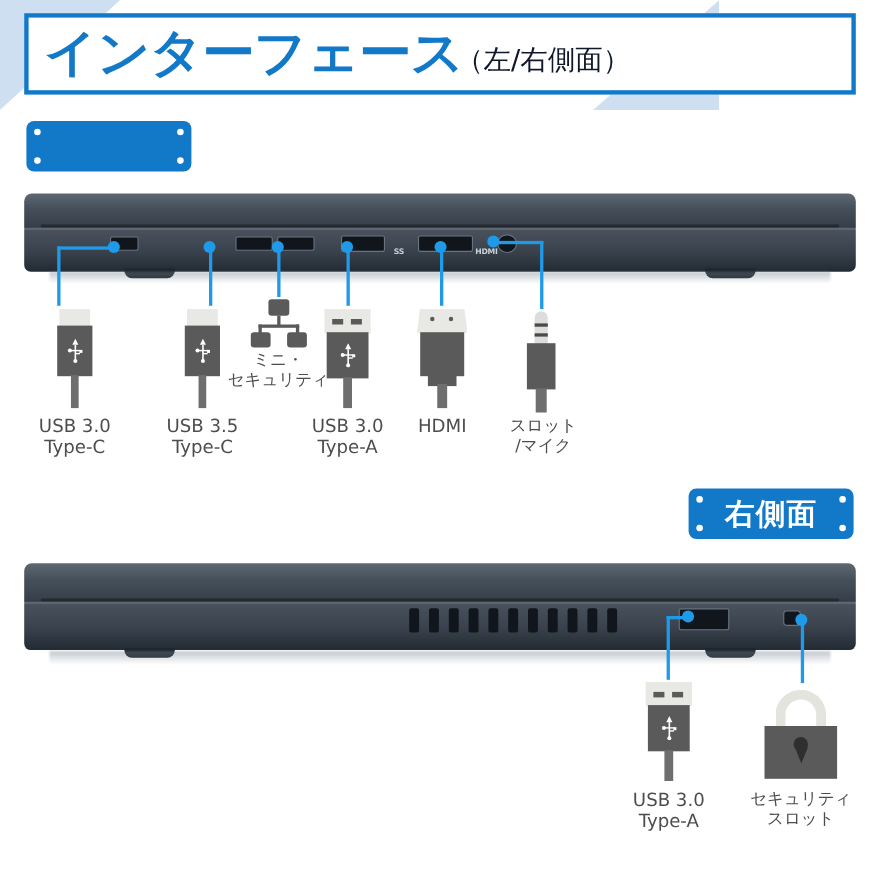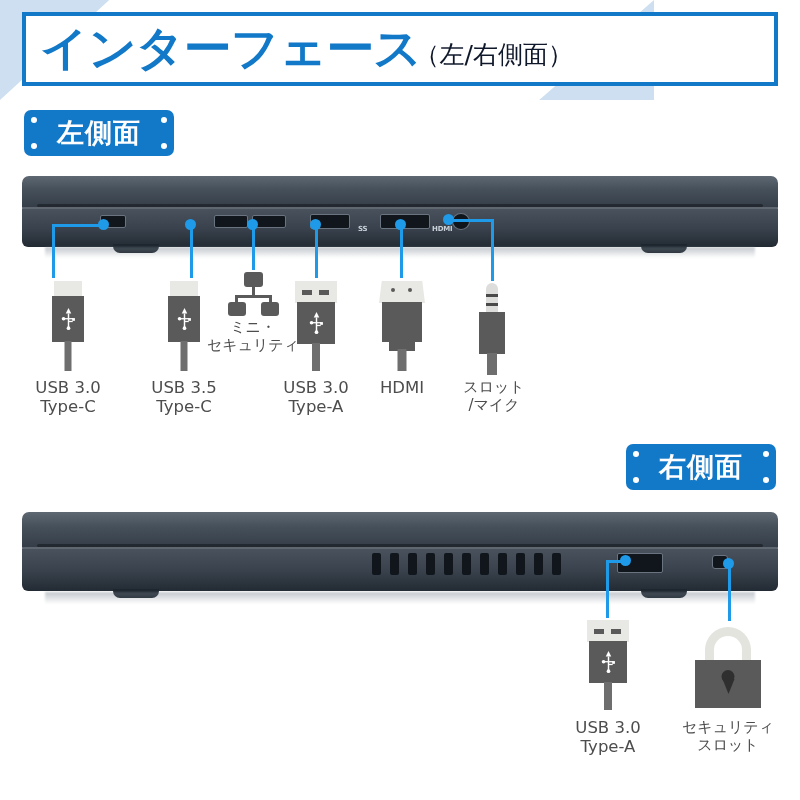--- a/index.html
+++ b/index.html
@@ -194,21 +194,20 @@
     <span class="title-main">インターフェース</span>
     <span class="title-sub">（左/右側面）</span>
   </div>
 </div>
 
 <div class="side-badge" id="badge-left">
   <span class="dot d1"></span>
   <span class="dot d2"></span>
   <span class="dot d3"></span>
   <span class="dot d4"></span>
-  <span>左側面</span>
 </div>
 
 <div class="laptop" id="laptop-left">
   <div class="lid"></div>
   <div class="base">
     <div class="port" style="left:78px;  top:8px; width:26px; height:13px;"></div>
     <div class="port" style="left:192px; top:8px; width:34px; height:13px;"></div>
     <div class="port" style="left:230px; top:8px; width:34px; height:13px;"></div>
     <div class="port" style="left:288px; top:7px; width:40px; height:15px;"></div>
     <div class="port" style="left:358px; top:7px; width:50px; height:15px;"></div>

